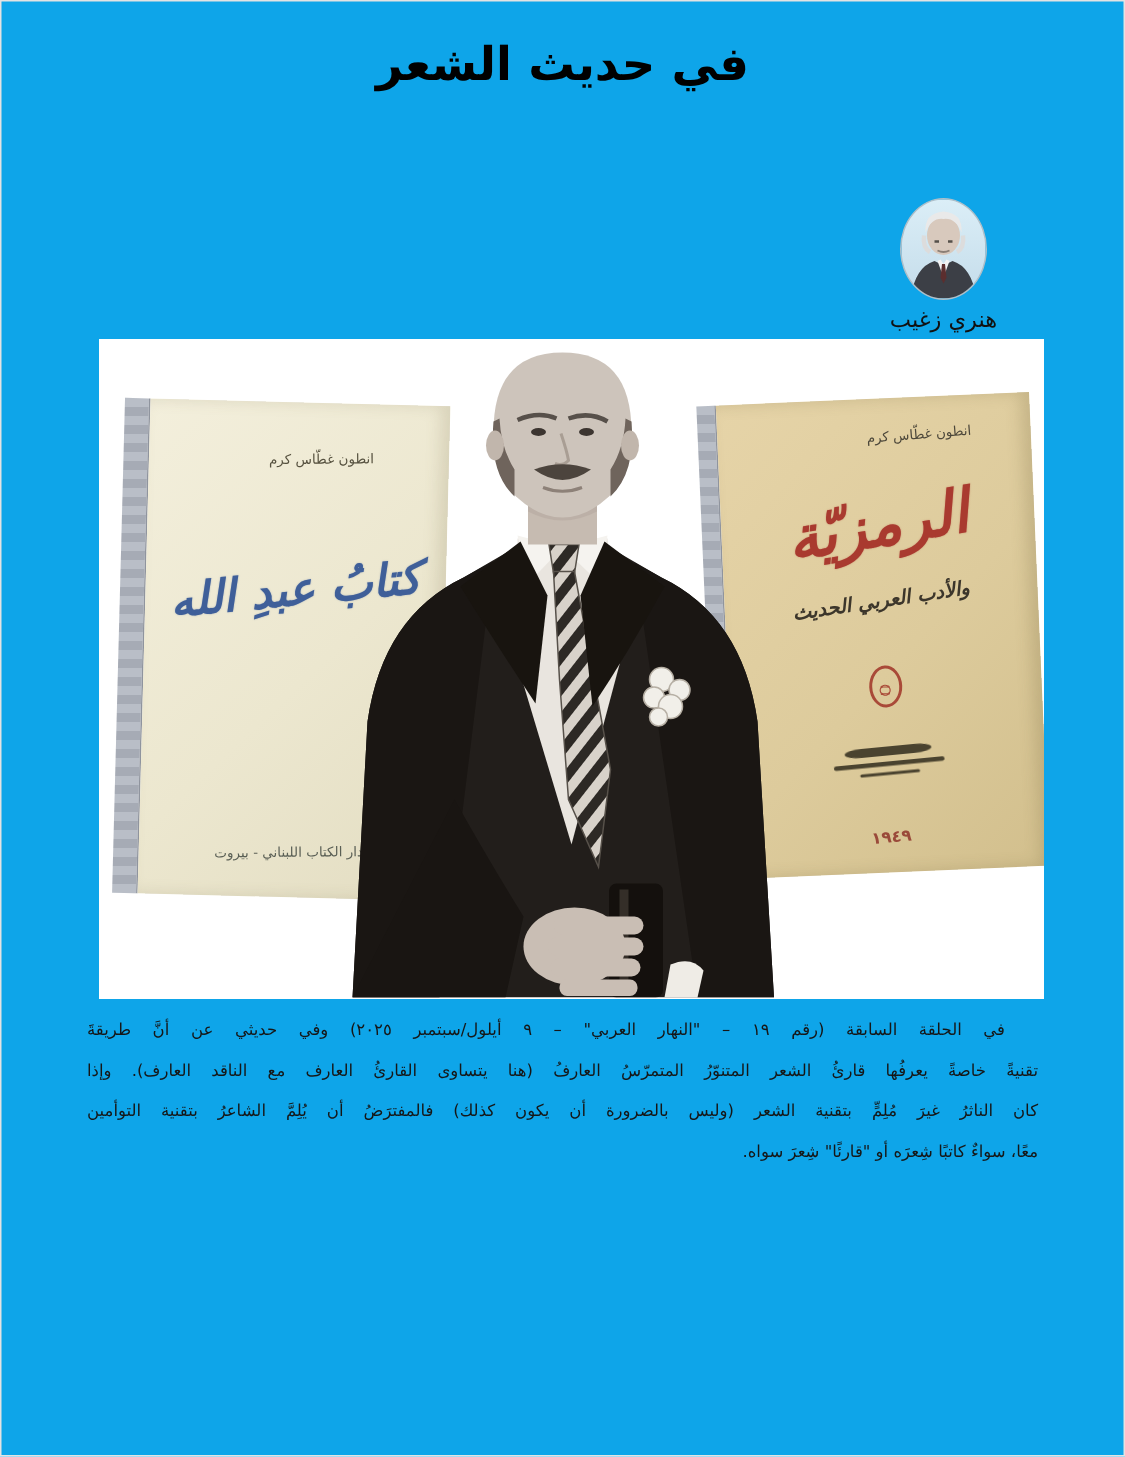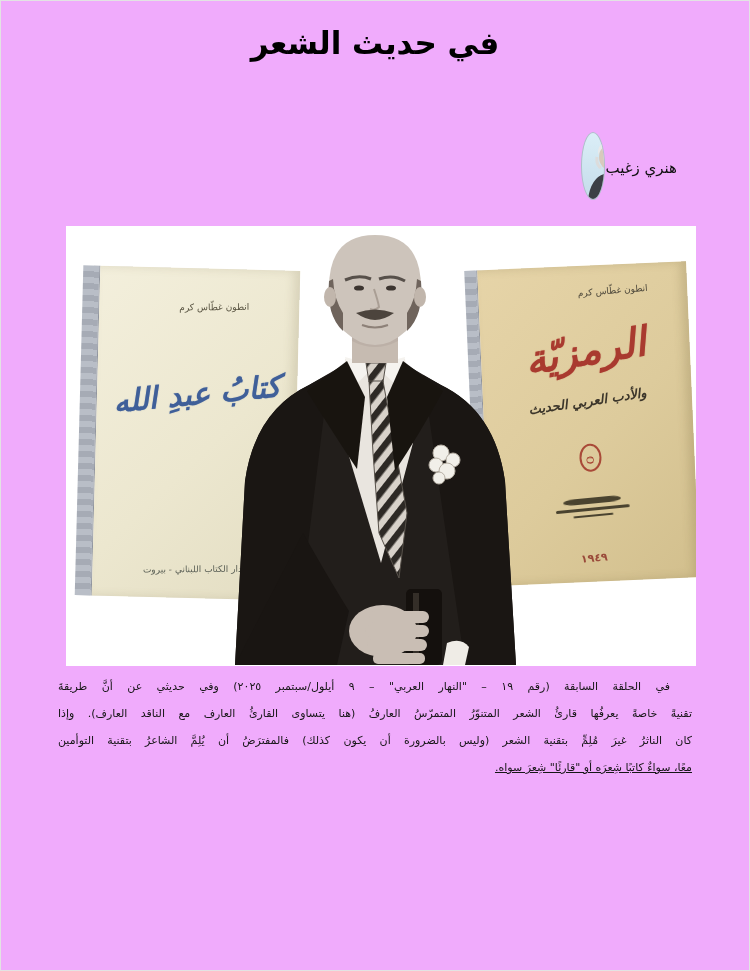--- a/index.html
+++ b/index.html
@@ -1,34 +1,34 @@
 <!DOCTYPE html>
 <html lang="ar"><head>
 <meta charset="utf-8">
 <style>
   * { margin:0; padding:0; box-sizing:border-box; }
   html,body { background:#fff; }
   body { font-family:"DejaVu Sans", sans-serif; color:#1a1a1a; }
   .page {
     position:relative; width:750px; height:971px; margin:0 auto;
-    background:#f0abfc; overflow:hidden; border:1px solid #e3e3e3;
+    background:#0ea5e9; overflow:hidden; border:1px solid #e3e3e3;
   }
   .page-title {
     position:absolute; top:24px; left:0; width:100%;
     text-align:center; direction:rtl;
     font-size:31px; font-weight:bold; color:#000;
   }
   .page-subtitle {
     position:absolute; top:92px; left:0; width:100%;
     text-align:center; direction:rtl;
     font-size:17px; color:#141414;
   }
   .author-block {
     position:absolute; top:131px; right:72px; width:96px;
-    display:flex; flex-direction:row; align-items:center;
+    display:flex; flex-direction:column; align-items:center;
   }
   .author-photo {
     width:58px; height:68px; border-radius:50%;
     background:linear-gradient(180deg,#dbeef7 0%,#c4dcea 100%);
     border:1px solid #aebfc9; overflow:hidden; position:relative;
   }
   .author-name {
     margin-top:4px; font-size:15px; color:#111; direction:rtl; white-space:nowrap;
   }
   .montage {
@@ -102,21 +102,21 @@
     text-align:center; direction:rtl; font-size:16.5px; color:#141414;
   }
   .body-text {
     position:absolute; top:672px; left:57px; right:57px;
     direction:rtl; font-size:11px; color:#161616;
   }
   .p1-line {
     line-height:27px; text-align:justify; text-align-last:justify; white-space:normal;
   }
   .p1-line.first { padding-right:22px; }
-  .p1-line.last { text-align:left; text-align-last:right;text-decoration:underline; }
+  .p1-line.last { text-align:left; text-align-last:right; }
 </style>
 </head>
 <body>
 
 <div class="page">
 
   <h1 class="page-title">في حديث الشعر</h1>
 
   <div class="author-block">
     <div class="author-photo">

